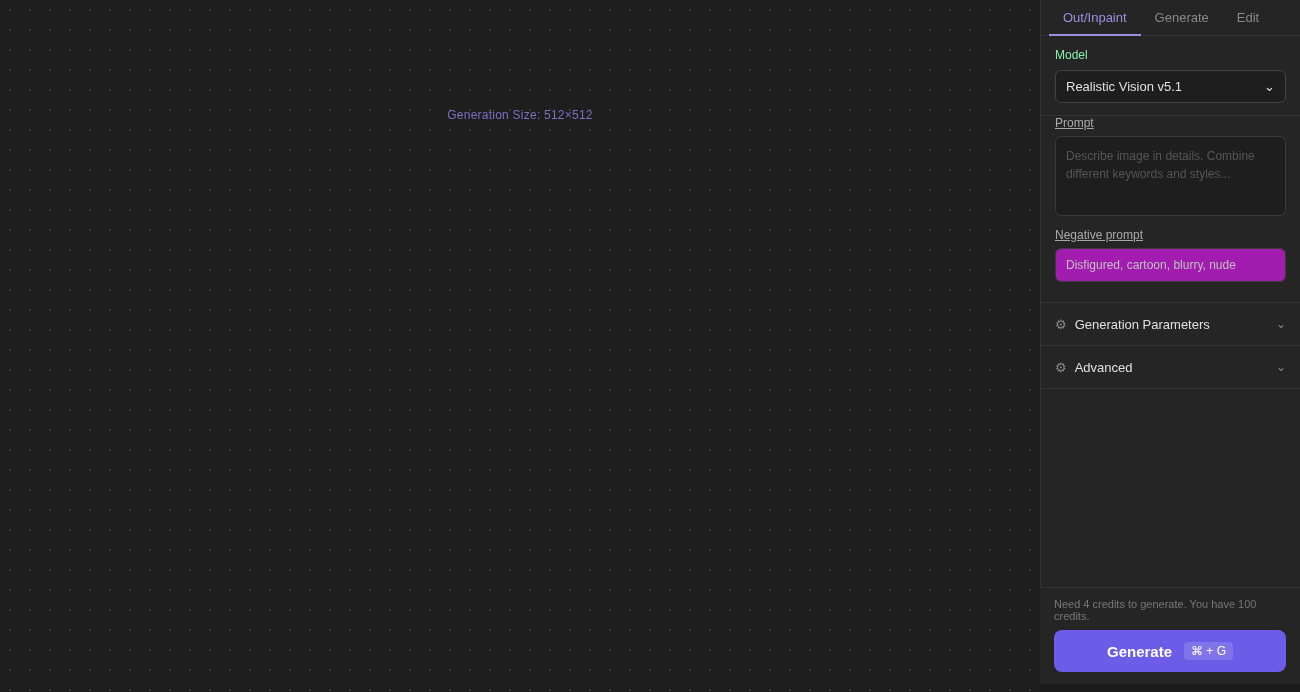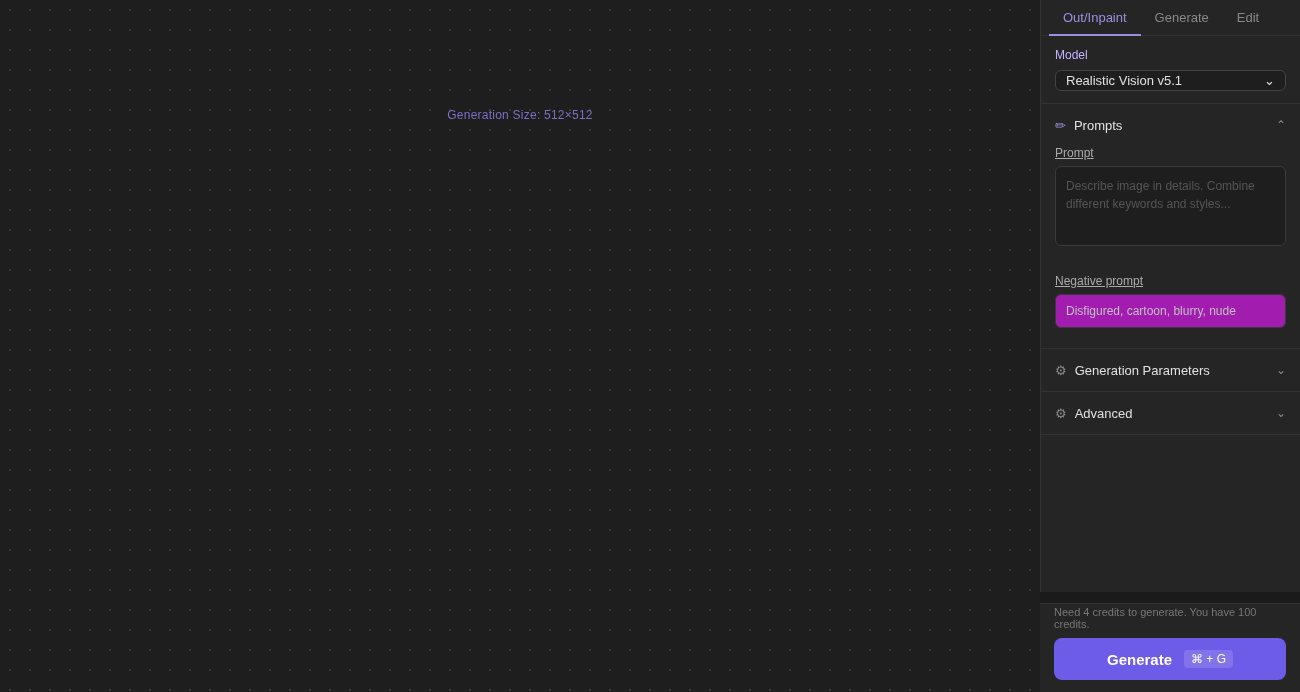--- a/index.html
+++ b/index.html
@@ -83,33 +83,33 @@
     }
 
     
     .section {
       padding: 12px 14px;
       border-bottom: 1px solid #333;
     }
 
     .section-label {
       font-size: 12px;
-      color: #c4b5fd;
+      color: #86efac;
       margin-bottom: 8px;
       font-weight: 500;
     }
 
     .model-select {
       width: 100%;
       background: #1e1e1e;
       border: 1px solid #444;
       border-radius: 6px;
       color: #e0e0e0;
       font-size: 13px;
-      padding: 2px 10px;
+      padding: 8px 10px;
       cursor: pointer;
       display: flex;
       align-items: center;
       justify-content: space-between;
     }
 
     
     .collapsible-section {
       border-bottom: 1px solid #333;
     }
@@ -181,26 +181,26 @@
 
     .hint-text {
       font-size: 10px;
       color: #666;
       line-height: 1.4;
     }
 
     
     .panel-footer {
       position: absolute;
-      bottom: 0;
+      bottom: 8px;
       right: 0;
       width: 260px;
       background: #252525;
       border-top: 1px solid #333;
-      padding: 2px 14px 12px;
+      padding: 10px 14px 12px;
     }
 
     .credits-text {
       font-size: 11px;
       color: #777;
       margin-bottom: 8px;
     }
 
     .generate-btn {
       width: 100%;
@@ -277,32 +277,27 @@
 
     <div class="section">
       <div class="section-label">Model</div>
       <div class="model-select">
         <span>Realistic Vision v5.1</span>
         <span>⌄</span>
       </div>
     </div>
 
     <div class="collapsible-section">
-      <div class="collapsible-header">
-        <span class="icon-pencil"></span>
-        <span class="section-title">Prompts</span>
-        <span class="chevron">⌃</span>
-      </div>
       <div class="collapsible-body">
         
         <div class="field-label">Prompt</div>
         <textarea class="prompt-textarea" placeholder="Describe image in details. Combine different keywords and styles..." style=""></textarea>
 
         
-        <div class="field-label" style="margin-top:24px;">Negative prompt</div>
+        <div class="field-label" style="margin-top:8px;">Negative prompt</div>
         <input class="neg-input" type="text" value="Disfigured, cartoon, blurry, nude" style="">
       </div>
     </div>
 
     <div class="collapsible-section">
       <div class="collapsible-header">
         <span class="icon-sliders"></span>
         <span class="section-title">Generation Parameters</span>
         <span class="chevron">⌄</span>
       </div>

